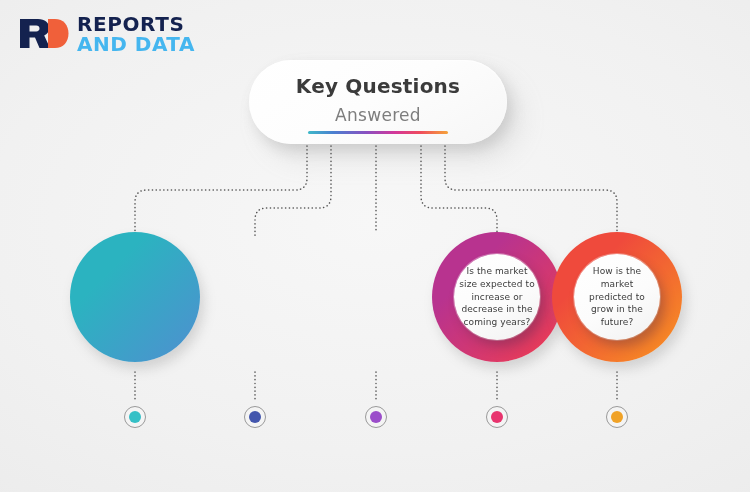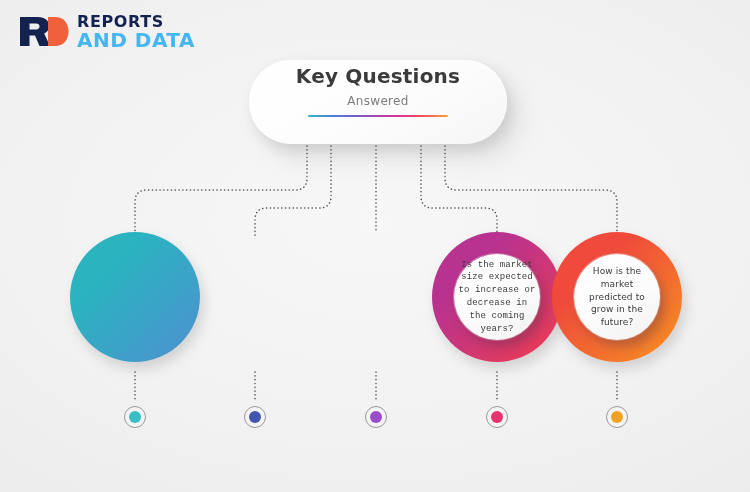--- a/index.html
+++ b/index.html
@@ -36,21 +36,21 @@
     height: 33px;
   }
   .logo-mark svg { display: block; }
   .logo-text {
     display: flex;
     flex-direction: column;
     line-height: 1.02;
     padding-top: 1px;
   }
   .logo-line1 {
-    font-size: 16px;
+    font-size: 20px;
     font-weight: bold;
     letter-spacing: 0.6px;
     color: #14224f;
   }
   .logo-line2 {
     font-size: 20px;
     font-weight: bold;
     letter-spacing: 0.5px;
     color: #45b6ef;
   }
@@ -64,32 +64,32 @@
     height: 84px;
     border-radius: 42px;
     background: linear-gradient(150deg, #ffffff 0%, #fdfdfd 48%, #f6f6f6 100%);
     box-shadow:
       5px 7px 13px rgba(150,150,150,0.30),
       14px 16px 26px rgba(160,160,160,0.18),
       0 1px 2px rgba(255,255,255,0.9) inset;
     display: flex;
     flex-direction: column;
     align-items: center;
-    justify-content: flex-start;
+    justify-content: center;
     padding-top: 4px;
   }
   #title-main {
     font-size: 20px;
     font-weight: bold;
     color: #3b3b3b;
     letter-spacing: 0.2px;
     line-height: 1.25;
   }
   #title-sub {
-    font-size: 12px;
+    font-size: 17px;
     font-weight: normal;
     color: #7d7d7d;
     letter-spacing: 0.3px;
     line-height: 1.3;
     margin-top: 5px;
   }
   #title-rule {
     margin-top: 5px;
     width: 140px;
     height: 2.5px;
@@ -215,21 +215,21 @@
       <path d="M 617 372 L 617 400"></path>
     </g>
   </svg>
 
   <div class="bubble" style="left:70px;  top:232px; z-index:5;">
     <div class="ring" style="background: linear-gradient(135deg, rgb(43, 179, 192) 0%, rgb(43, 179, 192) 30%, rgb(79, 143, 208) 100%);"></div>
   </div>
 
 
 
-  <div class="bubble" style="left:432px; top:232px; z-index:8;font-family:Liberation Mono, monospace;">
+  <div class="bubble" style="left:432px; top:232px; z-index:8;">
     <div class="ring" style="background: linear-gradient(135deg, rgb(184, 51, 143) 0%, rgb(184, 51, 143) 30%, rgb(240, 61, 78) 100%);"></div>
     <div class="inner">
       <span class="qtext">Is the market size expected to increase or decrease in the coming years?</span>
     </div>
   </div>
 
   <div class="bubble" style="left:552px; top:232px; z-index:9;justify-content:center;">
     <div class="ring" style="background: linear-gradient(135deg, rgb(239, 74, 60) 0%, rgb(239, 74, 60) 30%, rgb(247, 148, 33) 100%);"></div>
     <div class="inner">
       <span class="qtext">How is the market predicted to grow in the future?</span>

